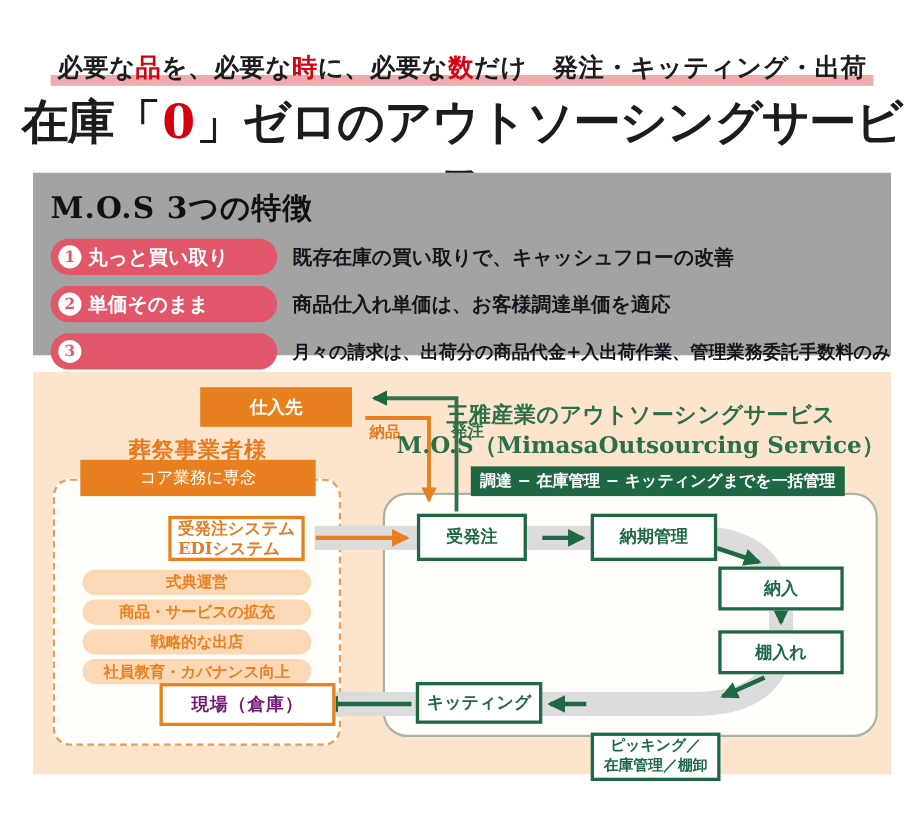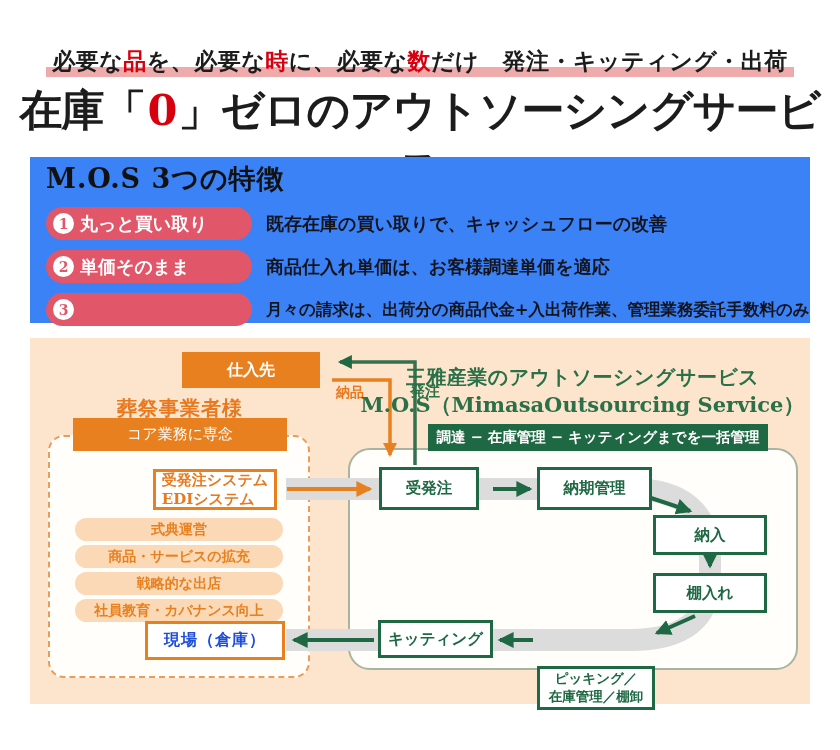--- a/index.html
+++ b/index.html
@@ -25,21 +25,21 @@
   .main-title {
     position:absolute; left:0; top:82px; width:840px;
     text-align:center; font-size:43px; font-weight:bold; color:#1c1c1c;
     letter-spacing:-1px;
   }
   .main-title .zero { color:#d7000f; padding:0 2px; }
 
   
   .features {
     position:absolute; left:30px; top:157px; width:780px; height:166px;
-    background:#3b82f6; padding:4px 16px 0 16px;
+    background:#a3a3a3; padding:14px 16px 0 16px;
   }
   .features-heading { font-size:27px; font-weight:bold; color:#111; letter-spacing:1px; }
   .feature-row { display:flex; align-items:center; margin-top:10px; }
   .feature-pill {
     width:206px; height:33px; flex:0 0 206px;
     background:#e25669; border-radius:18px;
     display:flex; align-items:center; padding-left:7px;
     color:#fff; font-size:18px; font-weight:bold;
   }
   .feature-badge {
@@ -82,22 +82,22 @@
     left:123px; top:131px; width:124px; height:41px;
     background:#fff; border:3px solid #e8801f; color:#e8791e;
     font-size:15px; font-weight:bold; white-space:pre-line;
     line-height:1.25;
   }
   .cust-pill {
     left:45px; width:208px; height:23px; border-radius:12px;
     background:#fbd9b6; color:#e8801f; font-size:14px; font-weight:bold;
   }
   .warehouse-box {
-    left:115px; top:283px; width:140px; height:39px;
-    background:#fff; border:3px solid #e8801f; color:#1d4ed8;
+    left:115px; top:283px; width:160px; height:39px;
+    background:#fff; border:3px solid #e8801f; color:#701a75;
     font-size:16px; font-weight:bold; letter-spacing:1px;
   }
   .provider-title {
     left:330px; top:26px; width:445px; text-align:center;
     color:#2a7048; font-weight:bold;
   }
   .provider-title .l1 { font-size:20px; letter-spacing:0.5px; }
   .provider-title .l2 { font-size:21px; }
   .provider-banner {
     left:398px; top:86px; width:340px; height:27px;

